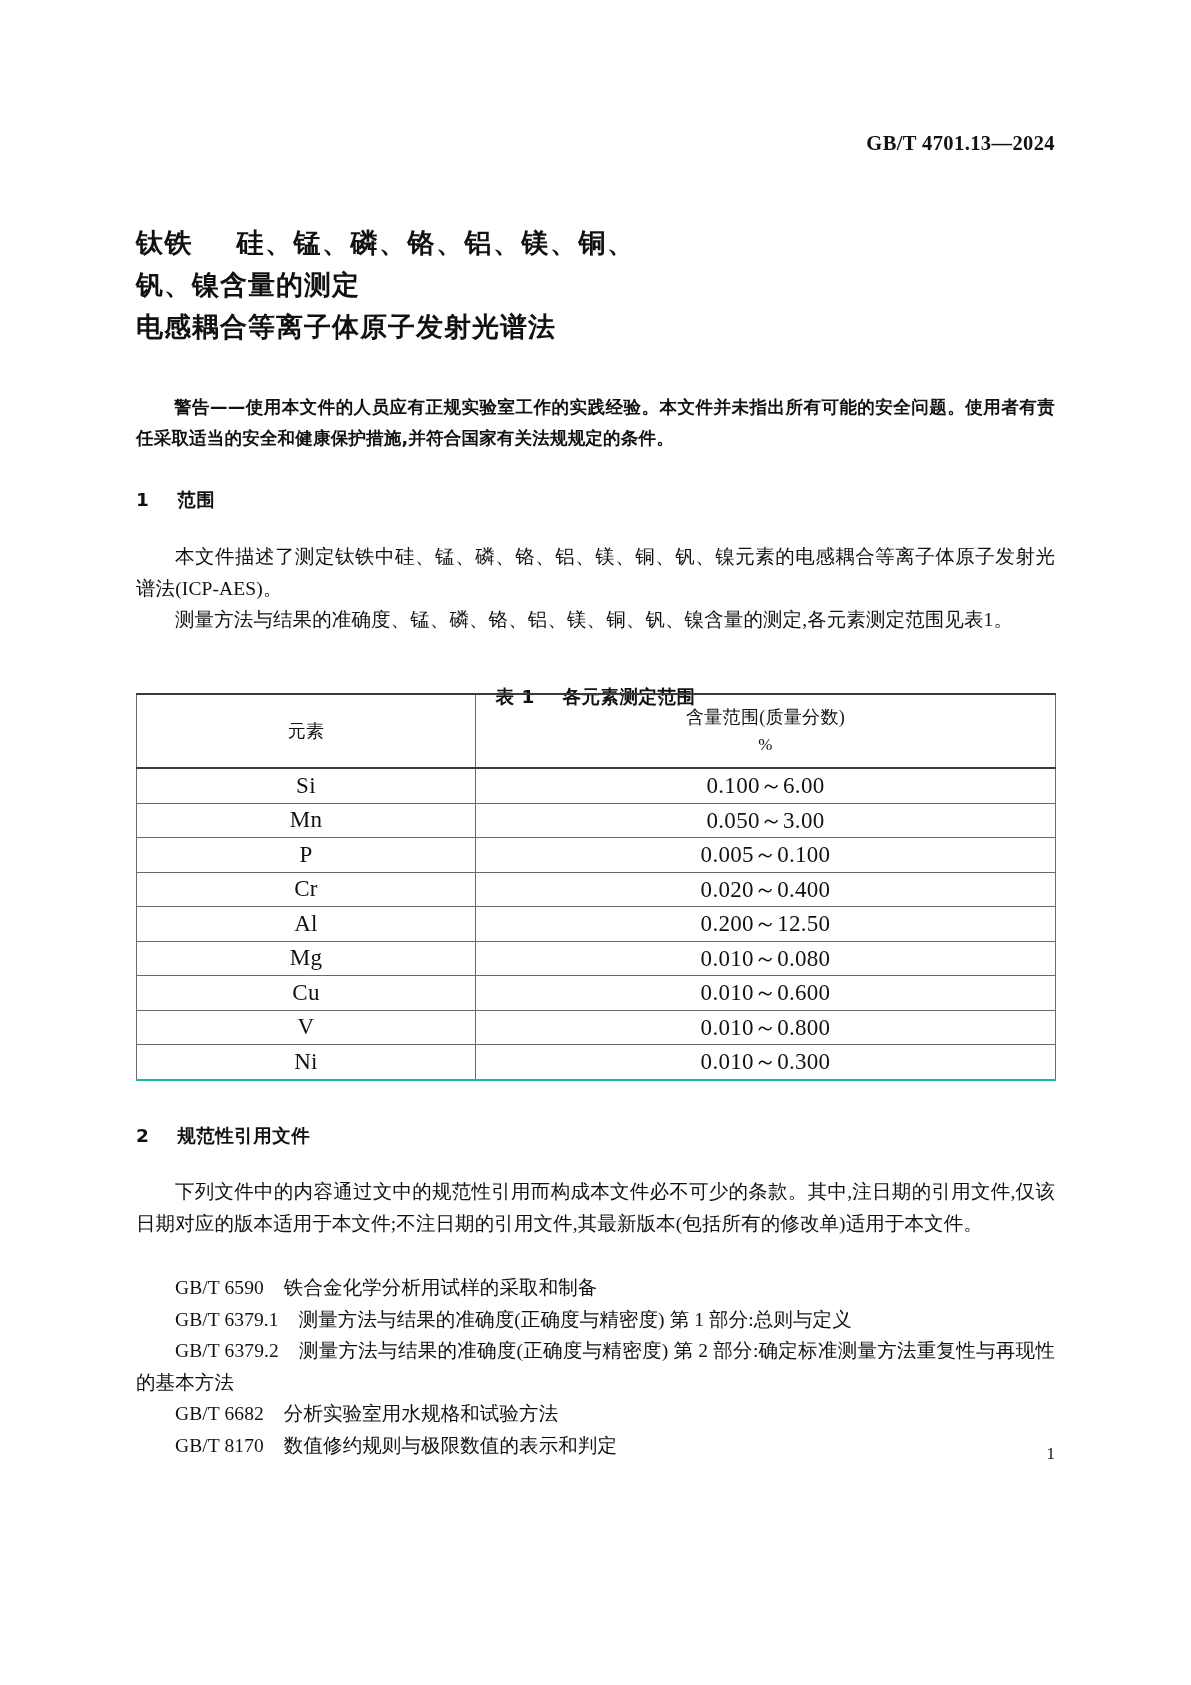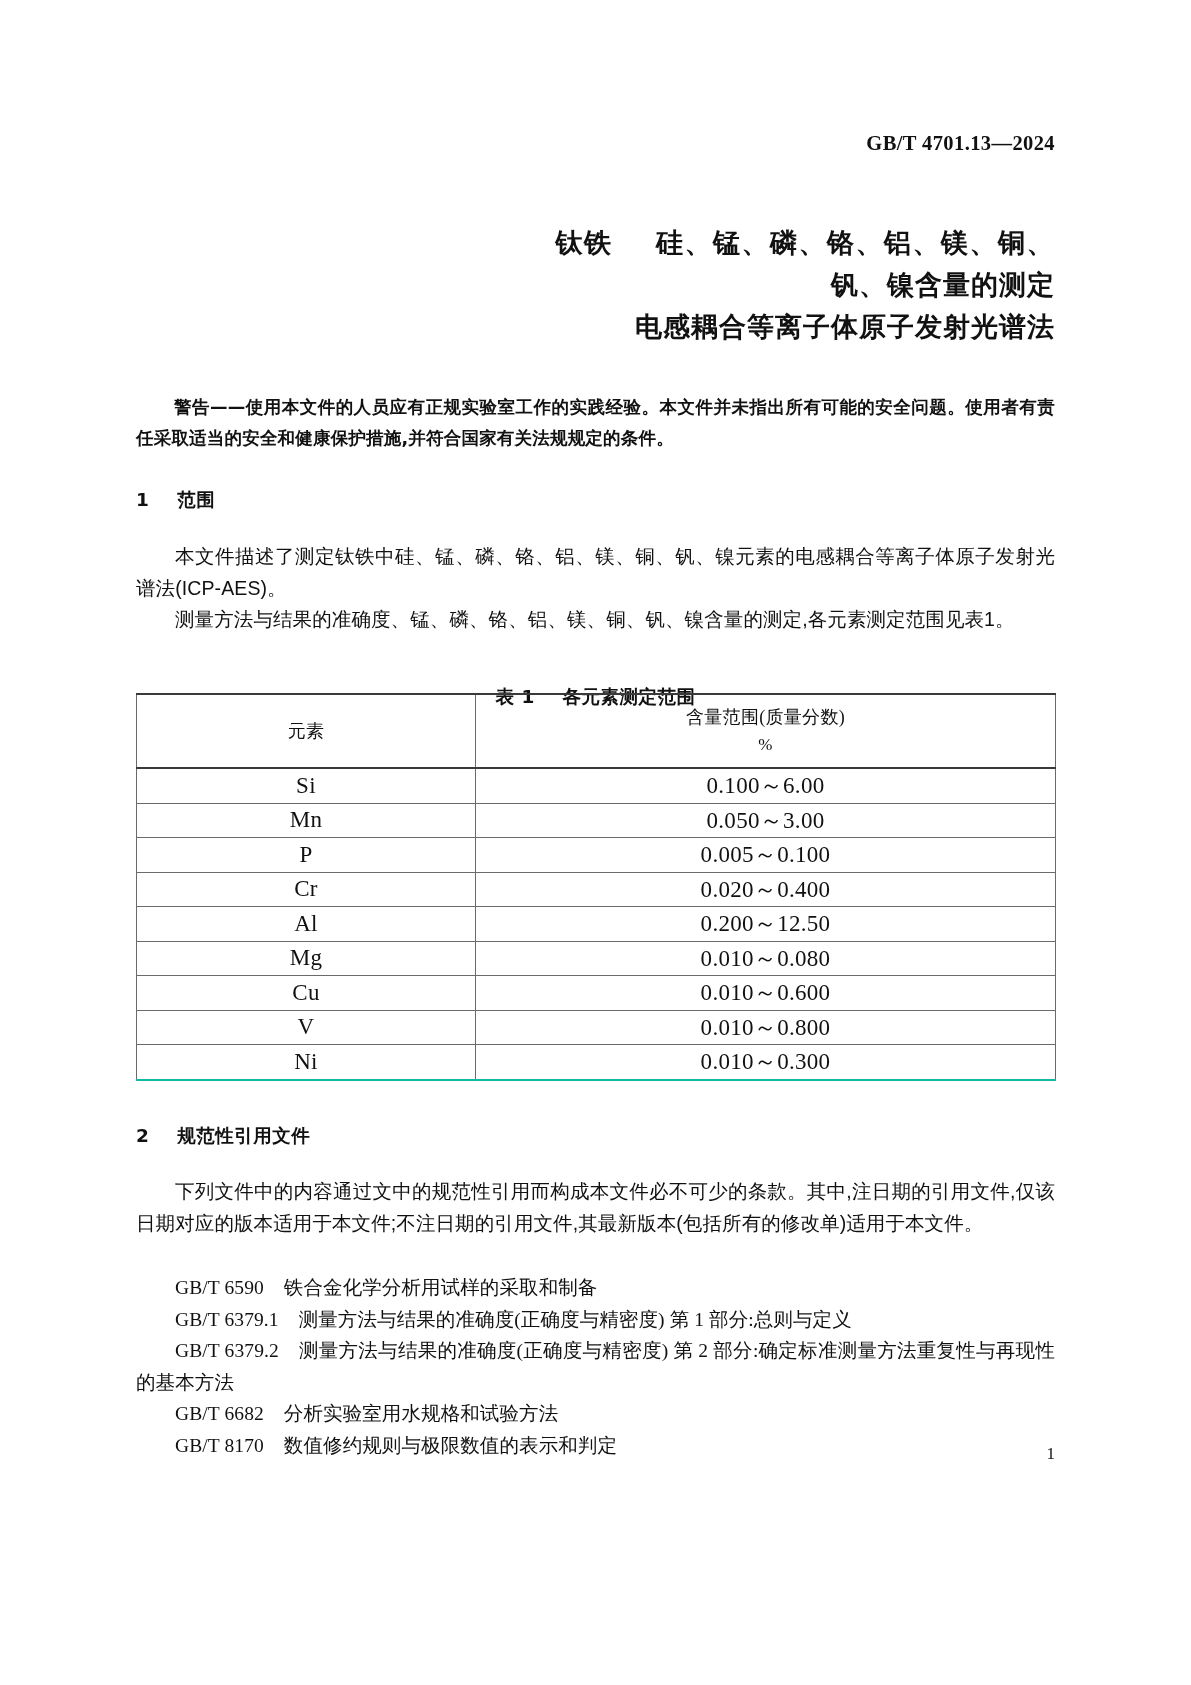--- a/index.html
+++ b/index.html
@@ -39,21 +39,21 @@
     letter-spacing: 0.4px;
     white-space: nowrap;
   }
 
   
   .doc-title {
     position: absolute;
     left: 0;
     top: 222px;
     width: 919px;
-    text-align: right;
+    text-align: left;
     font-family: "DejaVu Sans", "Liberation Sans", sans-serif;
     font-weight: bold;
     font-size: 27px;
     line-height: 42px;
     letter-spacing: 1px;
   }
   .doc-title .t-line { display: block; white-space: pre; }
   .doc-title .t-line.first { letter-spacing: 1.5px; }
 
   
@@ -82,21 +82,21 @@
     letter-spacing: 0.5px;
   }
   #clause-1-head { top: 487px; }
   #clause-2-head { top: 1123px; }
 
   
   .body-para {
     position: absolute;
     left: 0;
     width: 919px;
-    font-family: Liberation Sans, sans-serif;
+    font-family: Liberation Serif, serif;
     font-size: 19.5px;
     line-height: 31.5px;
     text-align: justify;
     text-justify: inter-ideograph;
     letter-spacing: 0.1px;
   }
   .body-para.indent { text-indent: 39px; }
   #para-scope-1 { top: 541px; }
   #para-scope-2 { top: 604px; }
   #para-refs-intro { top: 1176px; }

